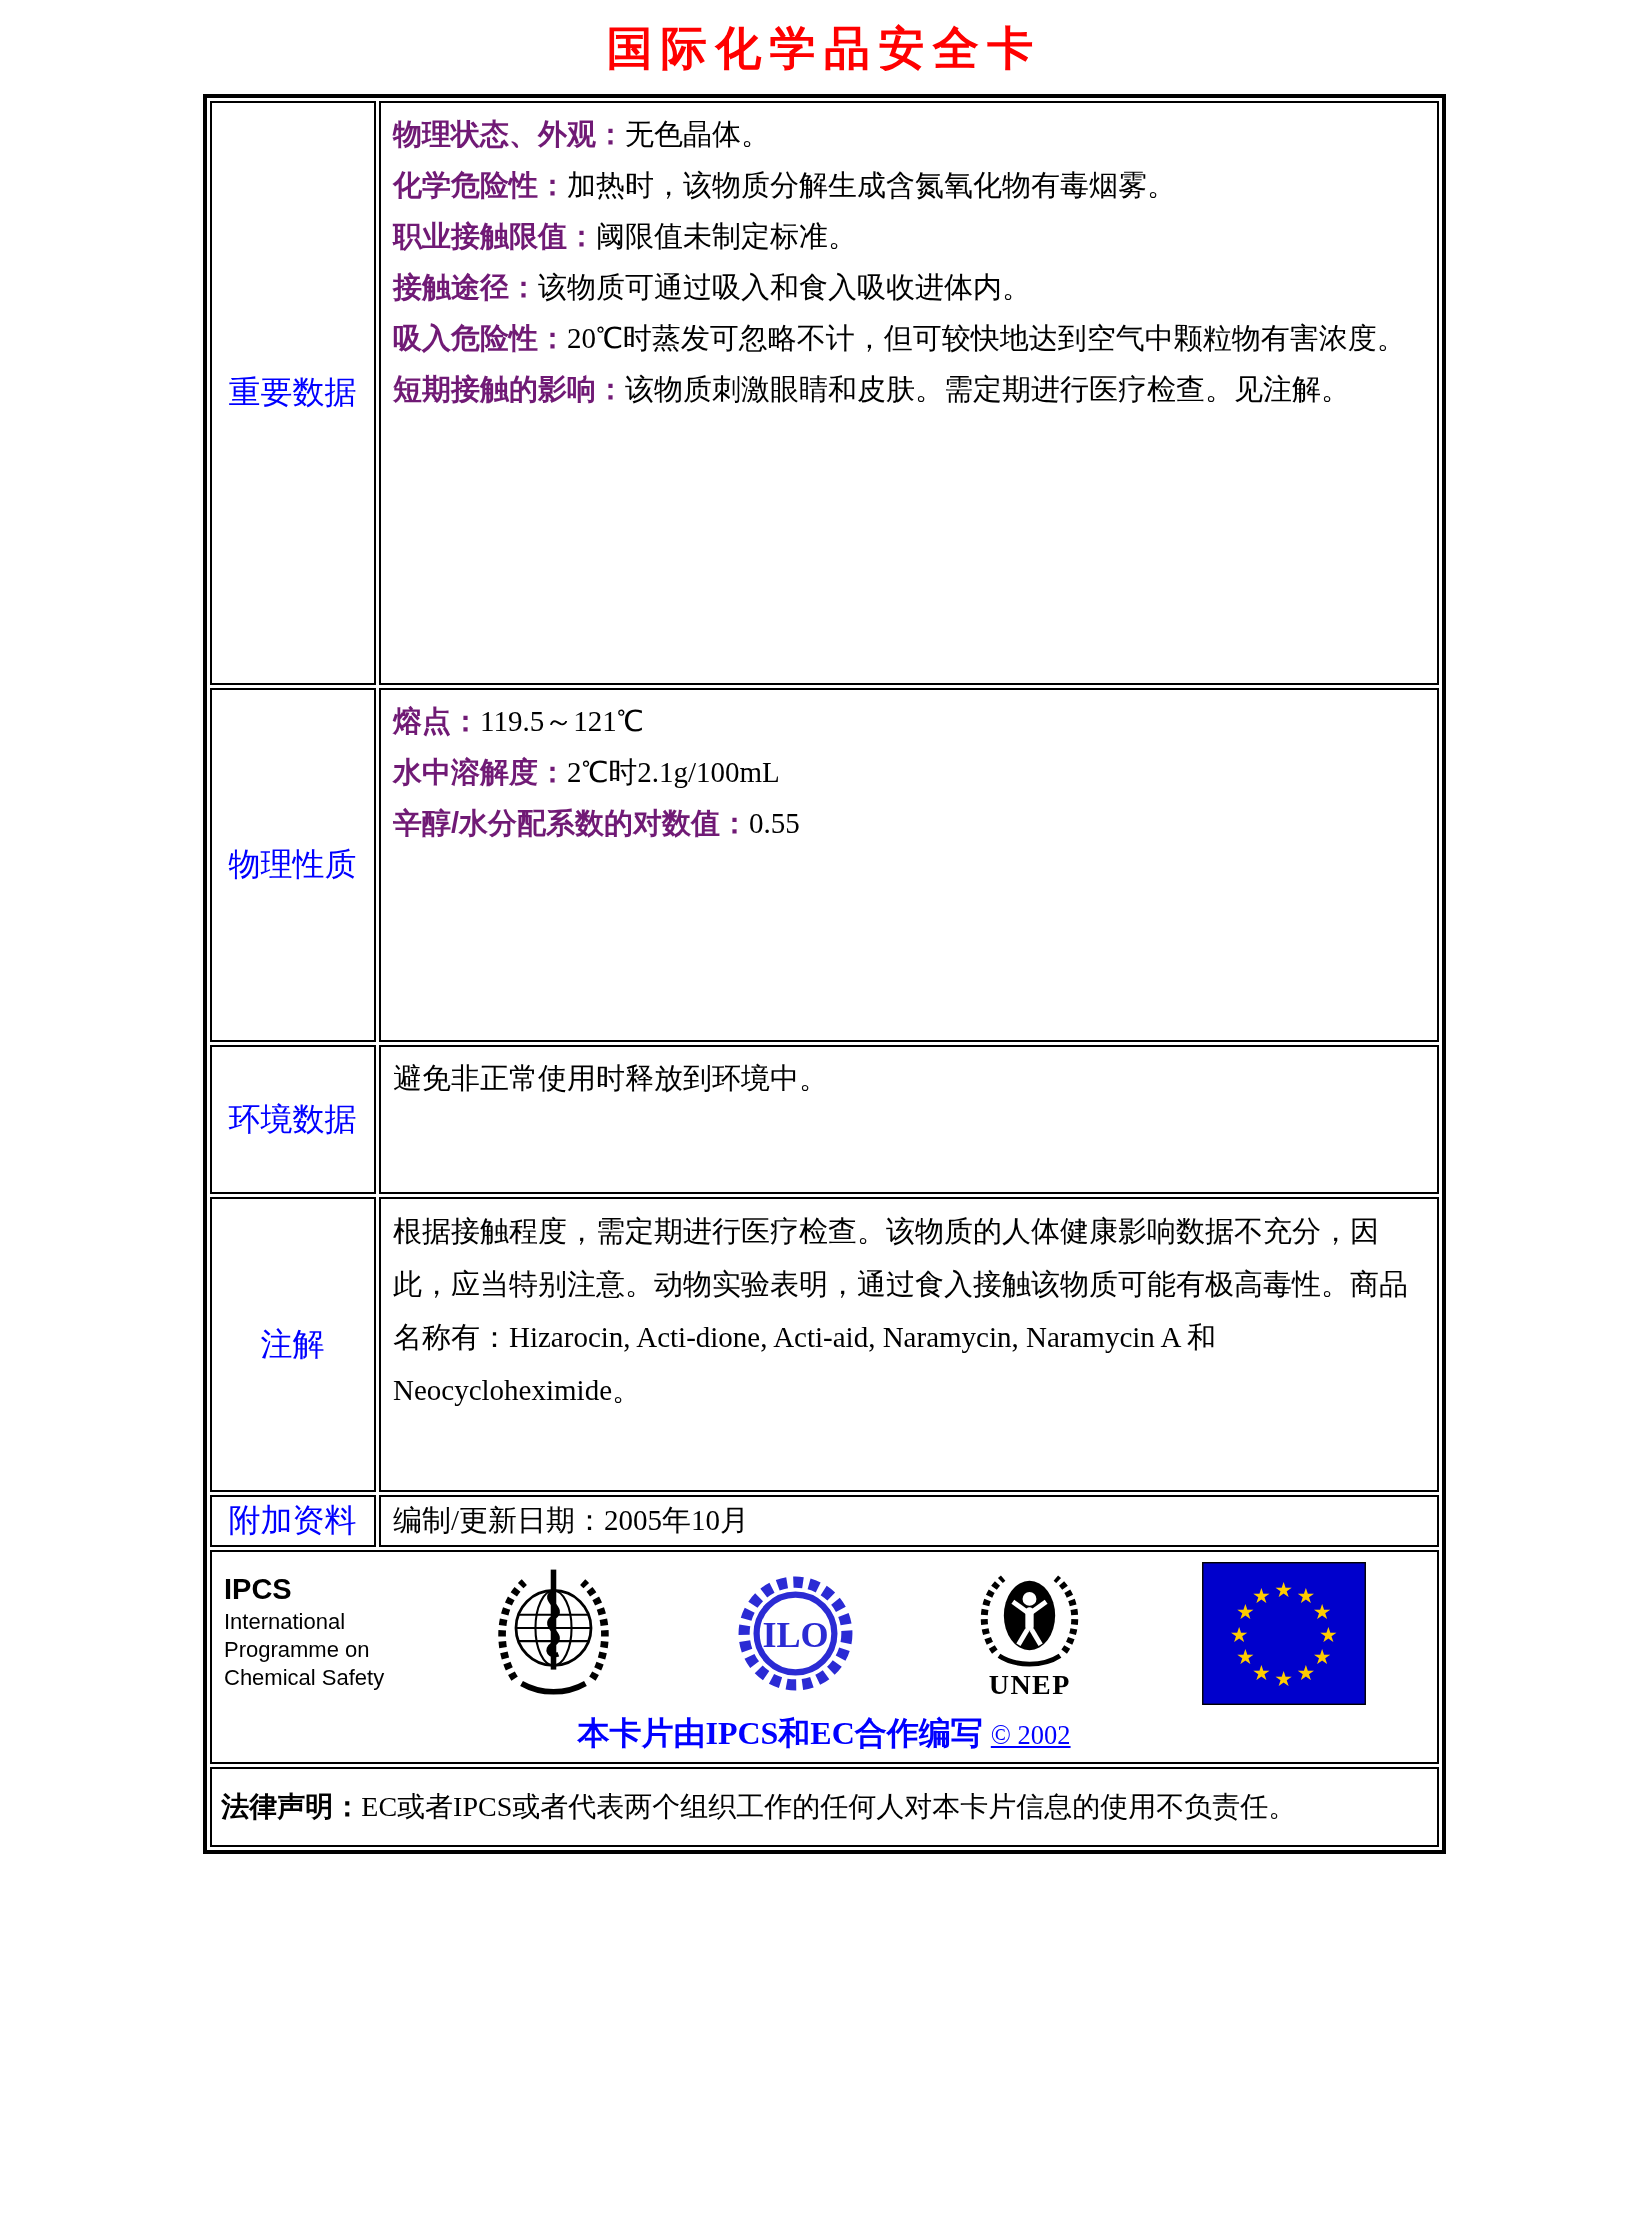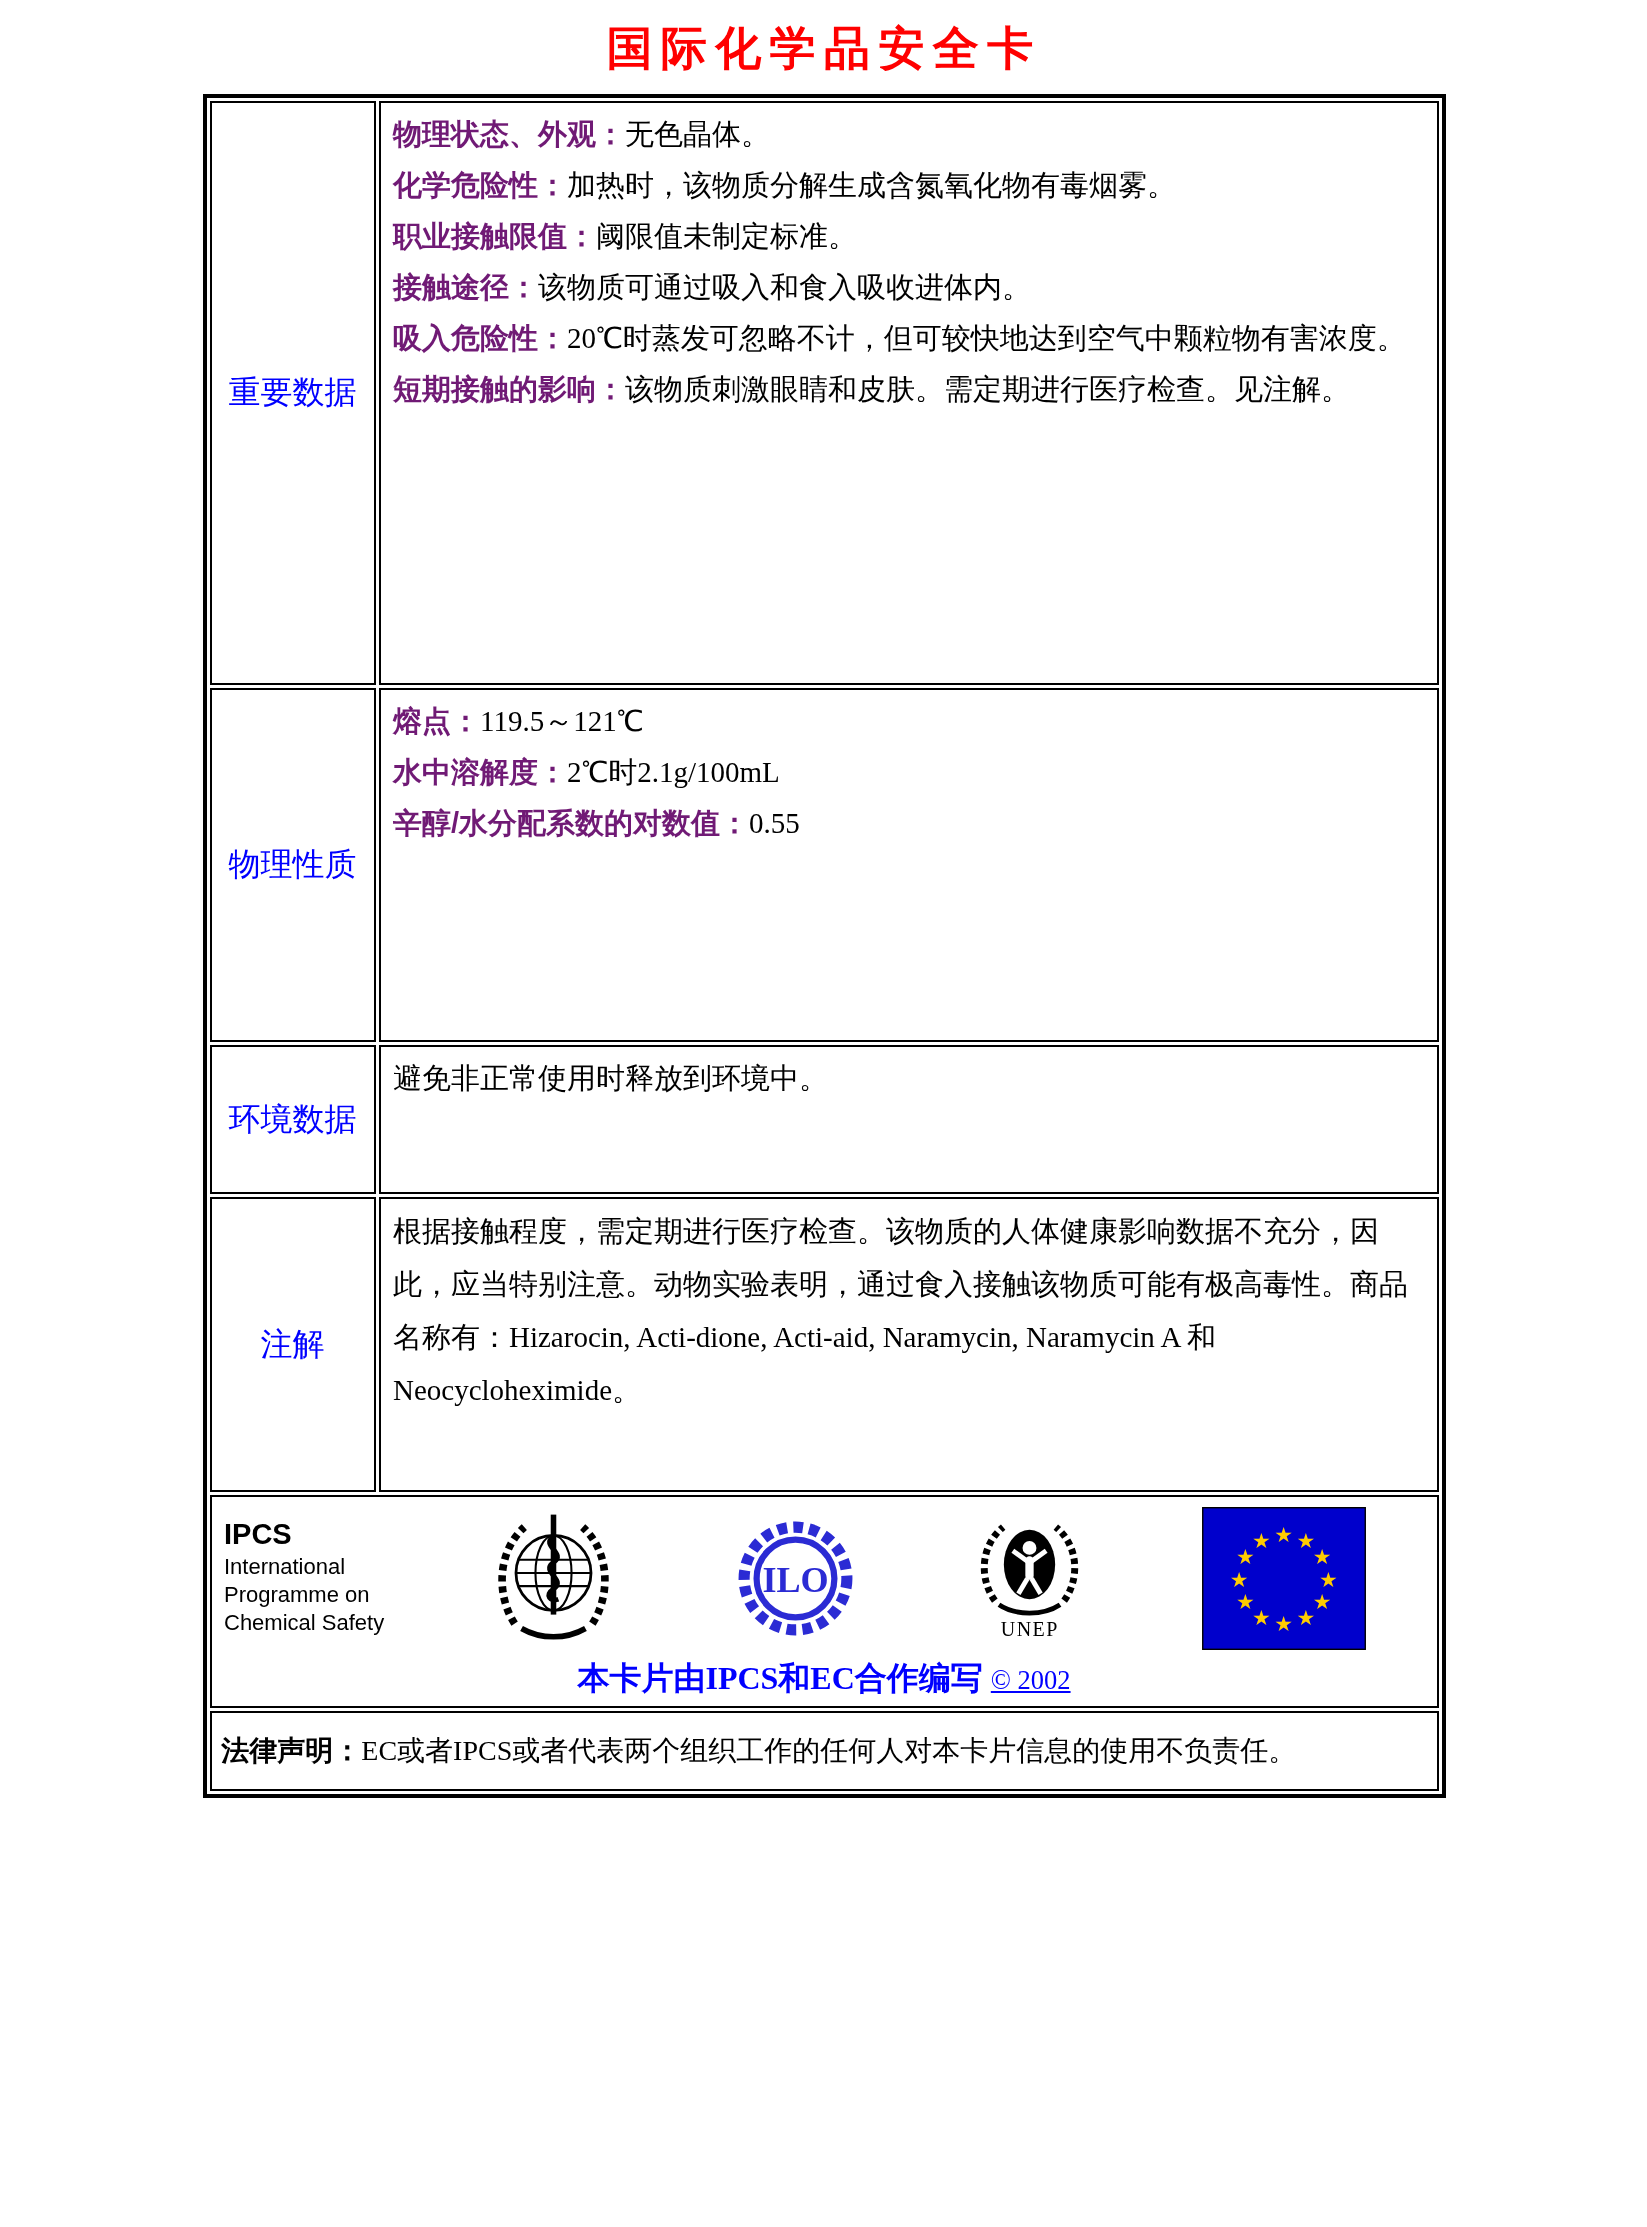--- a/index.html
+++ b/index.html
@@ -93,22 +93,22 @@
   .ipcs-acronym { font-weight: bold; font-size: 29px; margin-bottom: 5.6px; }
   .logo-strip {
     flex: 1;
     display: flex;
     align-items: center;
     justify-content: space-around;
   }
   .unep-block { text-align: center; }
   .unep-text {
     font-family: "Liberation Serif", serif;
-    font-weight: normal;
-    font-size: 20px;
+    font-weight: bold;
+    font-size: 28px;
     letter-spacing: 1.4px;
     margin-top: -4.2px;
     color: #000;
   }
   .caption-line {
     text-align: center;
     margin-top: 7px;
     color: #0000FF;
     font-weight: bold;
     font-size: 32px;
@@ -170,20 +170,26 @@
       </td>
     </tr>
 
     <tr>
       <td class="cell label-cell" style="height:289px">注解</td>
       <td class="cell content-cell">
         <p class="item" style="line-height:53px"><span class="val">根据接触程度，需定期进行医疗检查。该物质的人体健康影响数据不充分，因此，应当特别注意。动物实验表明，通过食入接触该物质可能有极高毒性。商品名称有：Hizarocin, Acti-dione, Acti-aid, Naramycin, Naramycin A 和 Neocycloheximide。</span></p>
       </td>
     </tr>
 
+    <tr>
+      <td class="cell label-cell" style="height:46px">附加资料</td>
+      <td class="cell extra-cell">
+        <span class="black-val">编制/更新日期：2005年10月</span>
+      </td>
+    </tr>
 
     <tr>
       <td class="cell logos-cell" colspan="2" style="height:187px">
         <div class="logos-flex">
           <div class="ipcs-block">
             <div class="ipcs-acronym">IPCS</div>
             <div>International</div>
             <div>Programme on</div>
             <div>Chemical Safety</div>
           </div>

